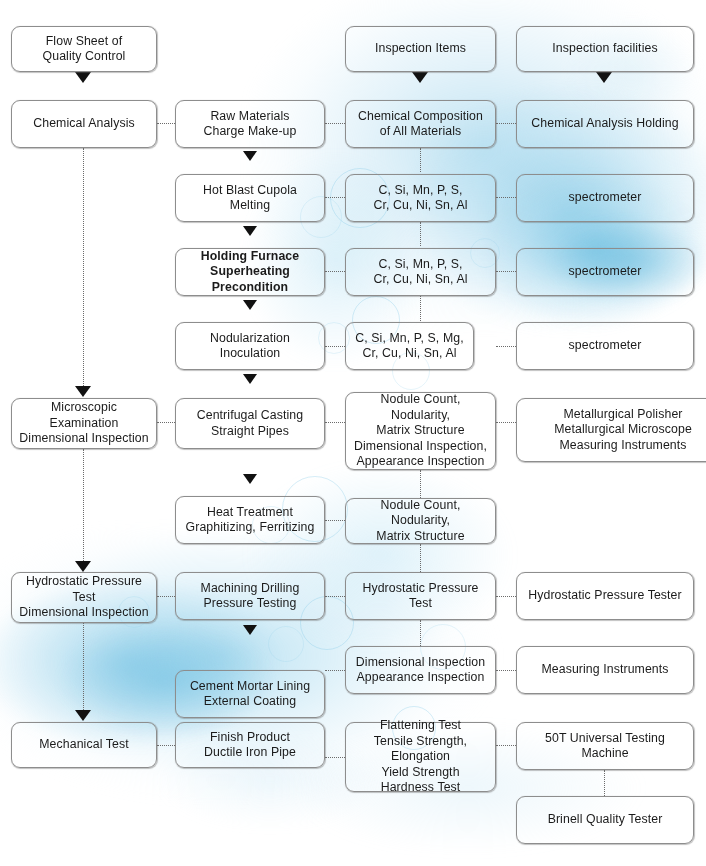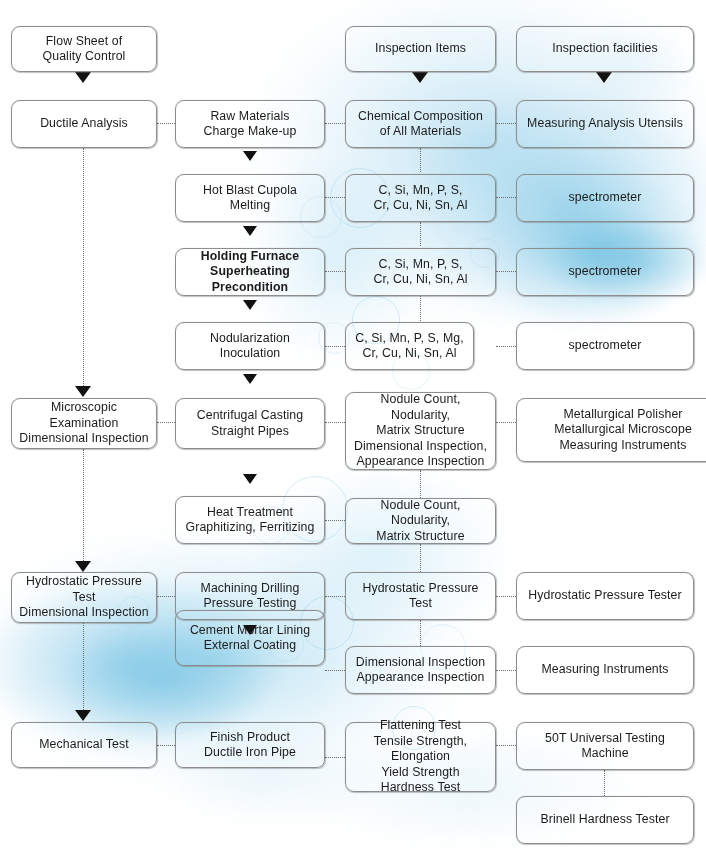--- a/index.html
+++ b/index.html
@@ -199,32 +199,32 @@
 Quality Control</span>
   </div>
   <div class="node" style="left:516px;top:26px;width:178px;height:46px;">
     <span>Inspection facilities</span>
   </div>
   <div class="node" style="left:345px;top:26px;width:151px;height:46px;">
     <span>Inspection Items</span>
   </div>
 
   <div class="node" style="left:11px;top:100px;width:146px;height:48px;">
-    <span>Ductile Analysis</span>
+    <span>Chemical Analysis</span>
   </div>
   <div class="node" style="left:175px;top:100px;width:150px;height:48px;">
     <span>Raw Materials
 Charge Make-up</span>
   </div>
   <div class="node" style="left:345px;top:100px;width:151px;height:48px;">
     <span>Chemical Composition
 of All Materials</span>
   </div>
   <div class="node" style="left:516px;top:100px;width:178px;height:48px;">
-    <span>Measuring Analysis Utensils</span>
+    <span>Chemical Analysis Holding</span>
   </div>
 
   <div class="node" style="left:175px;top:174px;width:150px;height:48px;">
     <span>Hot Blast Cupola
 Melting</span>
   </div>
   <div class="node" style="left:345px;top:174px;width:151px;height:48px;">
     <span>C, Si, Mn, P, S,
 Cr, Cu, Ni, Sn, Al</span>
   </div>
@@ -293,46 +293,46 @@
     <span>Machining Drilling
 Pressure Testing</span>
   </div>
   <div class="node" style="left:345px;top:572px;width:151px;height:48px;">
     <span>Hydrostatic Pressure Test</span>
   </div>
   <div class="node" style="left:516px;top:572px;width:178px;height:48px;">
     <span>Hydrostatic Pressure Tester</span>
   </div>
 
-  <div class="node" style="left:175px;top:610px;width:150px;height:56px;">
+  <div class="node" style="left:175px;top:670px;width:150px;height:48px;">
     <span>Cement Mortar Lining
 External Coating</span>
   </div>
   <div class="node" style="left:345px;top:646px;width:151px;height:48px;">
     <span>Dimensional Inspection
 Appearance Inspection</span>
   </div>
   <div class="node" style="left:516px;top:646px;width:178px;height:48px;">
     <span>Measuring Instruments</span>
   </div>
 
   <div class="node" style="left:11px;top:722px;width:146px;height:46px;">
     <span>Mechanical Test</span>
   </div>
-  <div class="node" style="left:175px;top:722px;width:150px;height:46px;border-radius:8px;">
+  <div class="node" style="left:175px;top:722px;width:150px;height:46px;">
     <span>Finish Product
 Ductile Iron Pipe</span>
   </div>
   <div class="node" style="left:345px;top:722px;width:151px;height:70px;">
     <span>Flattening Test
 Tensile Strength, Elongation
 Yield Strength
 Hardness Test</span>
   </div>
   <div class="node" style="left:516px;top:722px;width:178px;height:48px;">
     <span>50T Universal Testing Machine</span>
   </div>
 
   <div class="node" style="left:516px;top:796px;width:178px;height:48px;">
-    <span>Brinell Hardness Tester</span>
+    <span>Brinell Quality Tester</span>
   </div>
 
 </div>
 
 </body></html>

